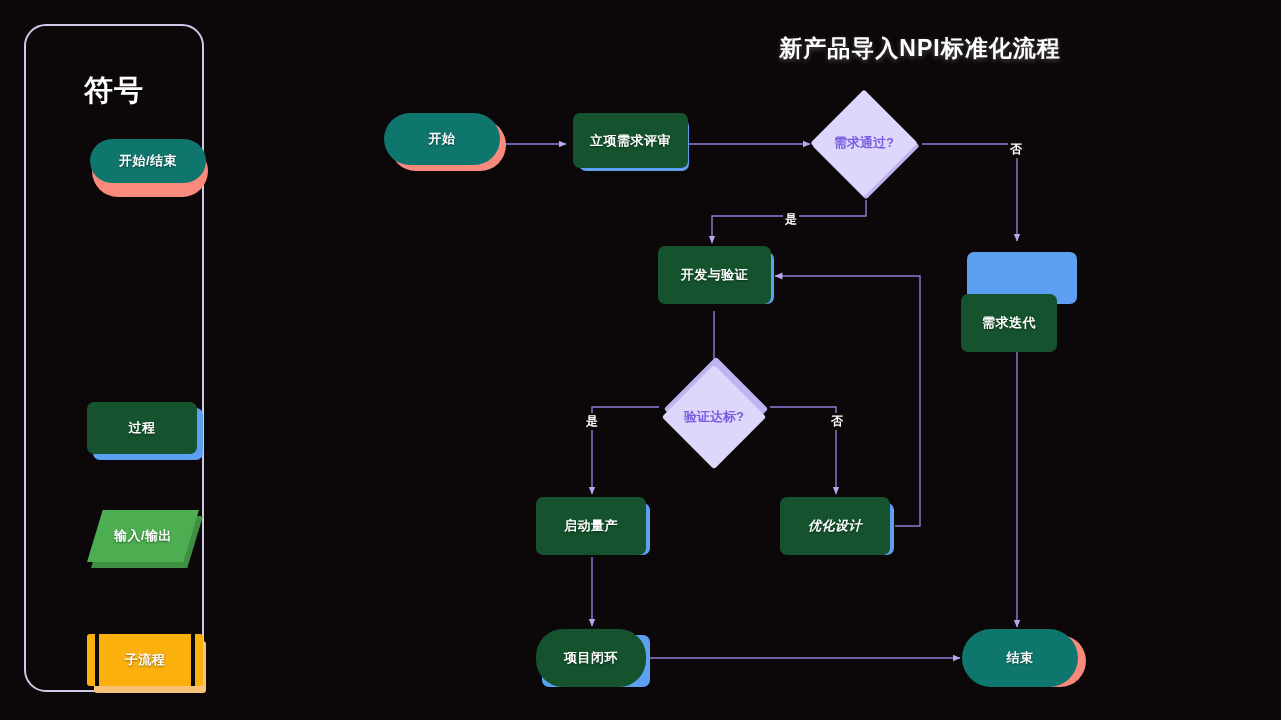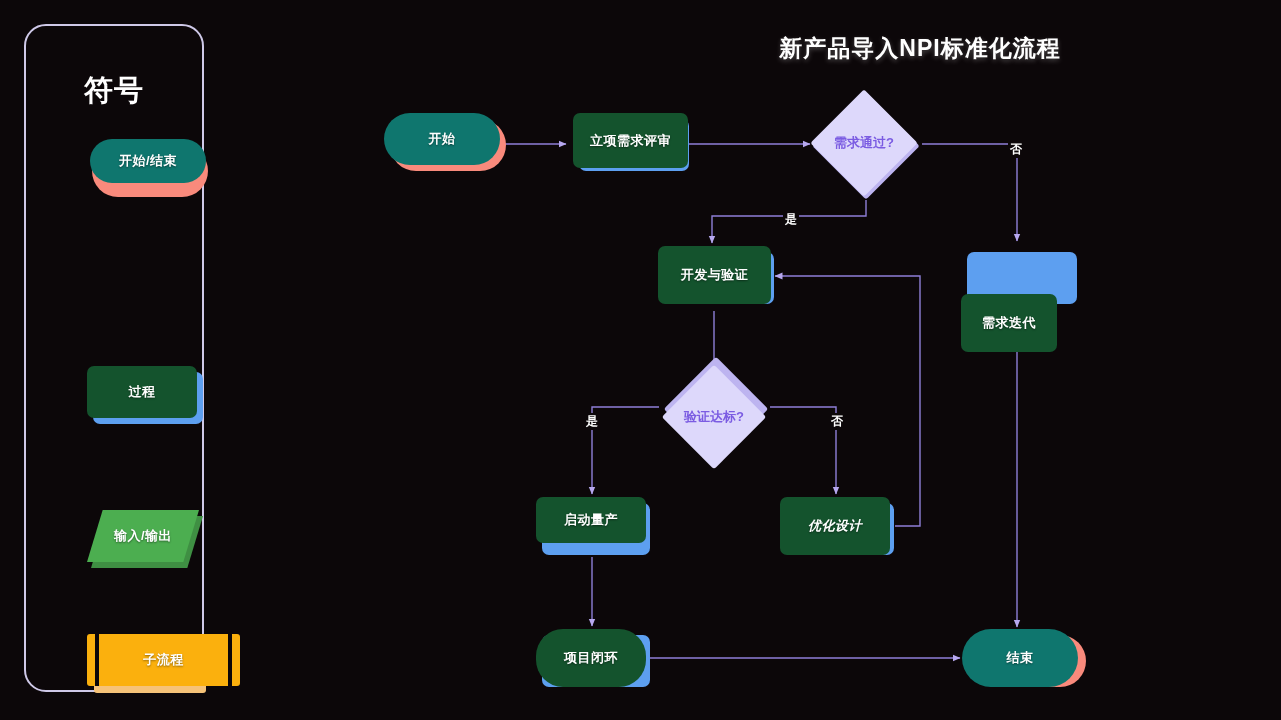--- a/index.html
+++ b/index.html
@@ -52,21 +52,21 @@
     font-size:13px;font-weight:bold;color:#7b5ce2;white-space:nowrap;
   }
 
   
   .io{position:absolute;background:#4cae50;
       clip-path:polygon(14% 0%,100% 0%,86% 100%,0% 100%);}
   .io-shadow{position:absolute;background:#3f8f43;
       clip-path:polygon(14% 0%,100% 0%,86% 100%,0% 100%);}
 
   
-  .sub{position:absolute;background:#fbb00d;border-radius:3px;padding-left:37px;}
+  .sub{position:absolute;background:#fbb00d;border-radius:3px;}
   .sub-shadow{position:absolute;background:#f6c278;border-radius:3px;}
   .sub-bar{position:absolute;top:0;bottom:0;width:4px;background:#0c0709;}
 
   
   .chart-title{
     position:absolute;left:660px;top:33px;width:520px;text-align:center;
     color:#ffffff;font-size:23px;font-weight:bold;letter-spacing:1px;
     text-shadow:0 2px 5px rgba(255,255,255,.28);
   }
 
@@ -88,21 +88,21 @@
     <div class="legend-title">符号</div>
 
     <div class="legend-item" style="top:113px;height:56px;">
       <div class="term-shadow" style="left:66px;top:6px;width:116px;height:52px;"></div>
       <div class="term" style="left:64px;top:0px;width:116px;height:44px;">
         <span class="shape-txt">开始/结束</span>
       </div>
     </div>
 
 
-    <div class="legend-item" style="top:340px;height:60px;padding-left:47px;">
+    <div class="legend-item" style="top:376px;height:60px;padding-left:47px;">
       <div class="proc-shadow" style="left:67px;top:6px;width:110px;height:52px;"></div>
       <div class="proc" style="left:61px;top:0px;width:110px;height:52px;">
         <span class="shape-txt">过程</span>
       </div>
     </div>
 
     <div class="legend-item" style="top:484px;height:62px;">
       <div class="io-shadow" style="left:65px;top:6px;width:112px;height:52px;"></div>
       <div class="io" style="left:61px;top:0px;width:112px;height:52px;">
         <span class="shape-txt">输入/输出</span>
@@ -201,21 +201,21 @@
       <div class="dec-shadow" style="left:0;top:0;width:74px;height:74px;"></div>
     </div>
     <div class="dec-wrap" style="left:677px;top:380px;width:74px;height:74px;">
       <div class="dec"></div>
       <div class="dec-txt">验证达标?</div>
     </div>
   </div>
 
   <div>
     <div class="proc-shadow" style="left:542px;top:503px;width:108px;height:52px;"></div>
-    <div class="proc" style="left:536px;top:497px;width:110px;height:46px;">
+    <div class="proc" style="left:536px;top:497px;width:110px;height:58px;">
       <span class="shape-txt">启动量产</span>
     </div>
   </div>
 
   <div>
     <div class="proc-shadow" style="left:786px;top:503px;width:108px;height:52px;"></div>
     <div class="proc" style="left:780px;top:497px;width:110px;height:58px;font-style:italic;">
       <span class="shape-txt">优化设计</span>
     </div>
   </div>

